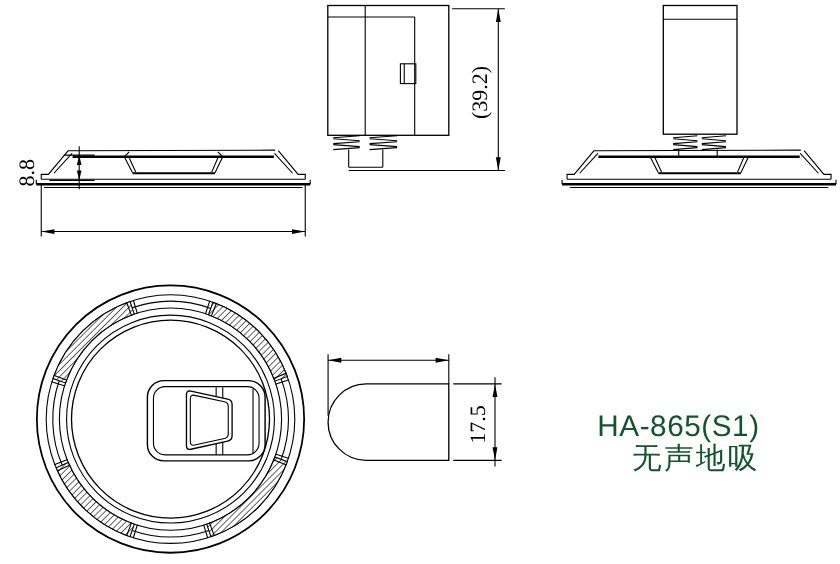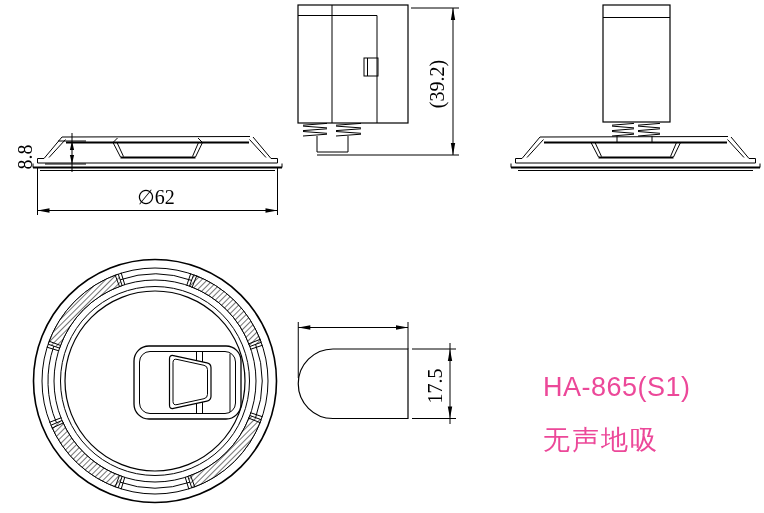--- a/index.html
+++ b/index.html
@@ -2,24 +2,24 @@
 <html><head>
 <meta charset="utf-8">
 <style>
   html,body{margin:0;padding:0;background:#ffffff;}
   .canvas{position:relative;width:764px;height:513px;background:#fff;overflow:hidden;
           font-family:"Liberation Serif", serif;}
   .canvas svg{position:absolute;left:0;top:0;}
   .dim-label{position:absolute;color:#000;font-size:20px;line-height:20px;text-align:center;
              white-space:nowrap;}
   .rot{transform:rotate(-90deg);transform-origin:50% 50%;}
-  .title-block{position:absolute;left:543px;top:373px;color:#ec4899;
+  .title-block{position:absolute;left:543px;top:373px;color:#14532d;
                font-family:"Liberation Sans", sans-serif;font-size:27px;line-height:29px;
-               letter-spacing:0.5px;}
-  .title-block .cn{letter-spacing:2px;margin-top:24px;}
+               letter-spacing:0.5px;text-align:right;}
+  .title-block .cn{letter-spacing:2px;}
 </style>
 </head>
 <body>
 
 <div class="canvas">
 
 <svg width="764" height="513" viewBox="0 0 764 513" fill="none" stroke="#000" stroke-width="1">
   <defs>
     <pattern id="hatch" patternUnits="userSpaceOnUse" width="4" height="4" patternTransform="rotate(45)">
       <rect width="4" height="4" fill="#ffffff" stroke="none"></rect>
@@ -160,21 +160,20 @@
     <polygon points="298.3,327.5 310.3,325.3 310.3,329.7" fill="#000" stroke="none"></polygon>
     <polygon points="408,327.5 396,325.3 396,329.7" fill="#000" stroke="none"></polygon>
 
     <path d="M412,349 L456,349 M412,418.5 L456,418.5 M450,343 L450,424"></path>
     <polygon points="450,349 447.8,361 452.2,361" fill="#000" stroke="none"></polygon>
     <polygon points="450,418.5 447.8,406.5 452.2,406.5" fill="#000" stroke="none"></polygon>
   </g>
 </svg>
 
 <div class="dim-label rot" style="left:-14.5px;top:145.5px;width:80px;height:22px;">8.8</div>
-<div class="dim-label" style="left:106px;top:187px;width:100px;">∅62</div>
 <div class="dim-label rot" style="left:393px;top:73px;width:90px;height:22px;">(39.2)</div>
 <div class="dim-label rot" style="left:396px;top:375px;width:80px;height:22px;">17.5</div>
 
 <div class="title-block">
   <div>HA-865(S1)</div>
   <div class="cn">无声地吸</div>
 </div>
 
 </div>
 

